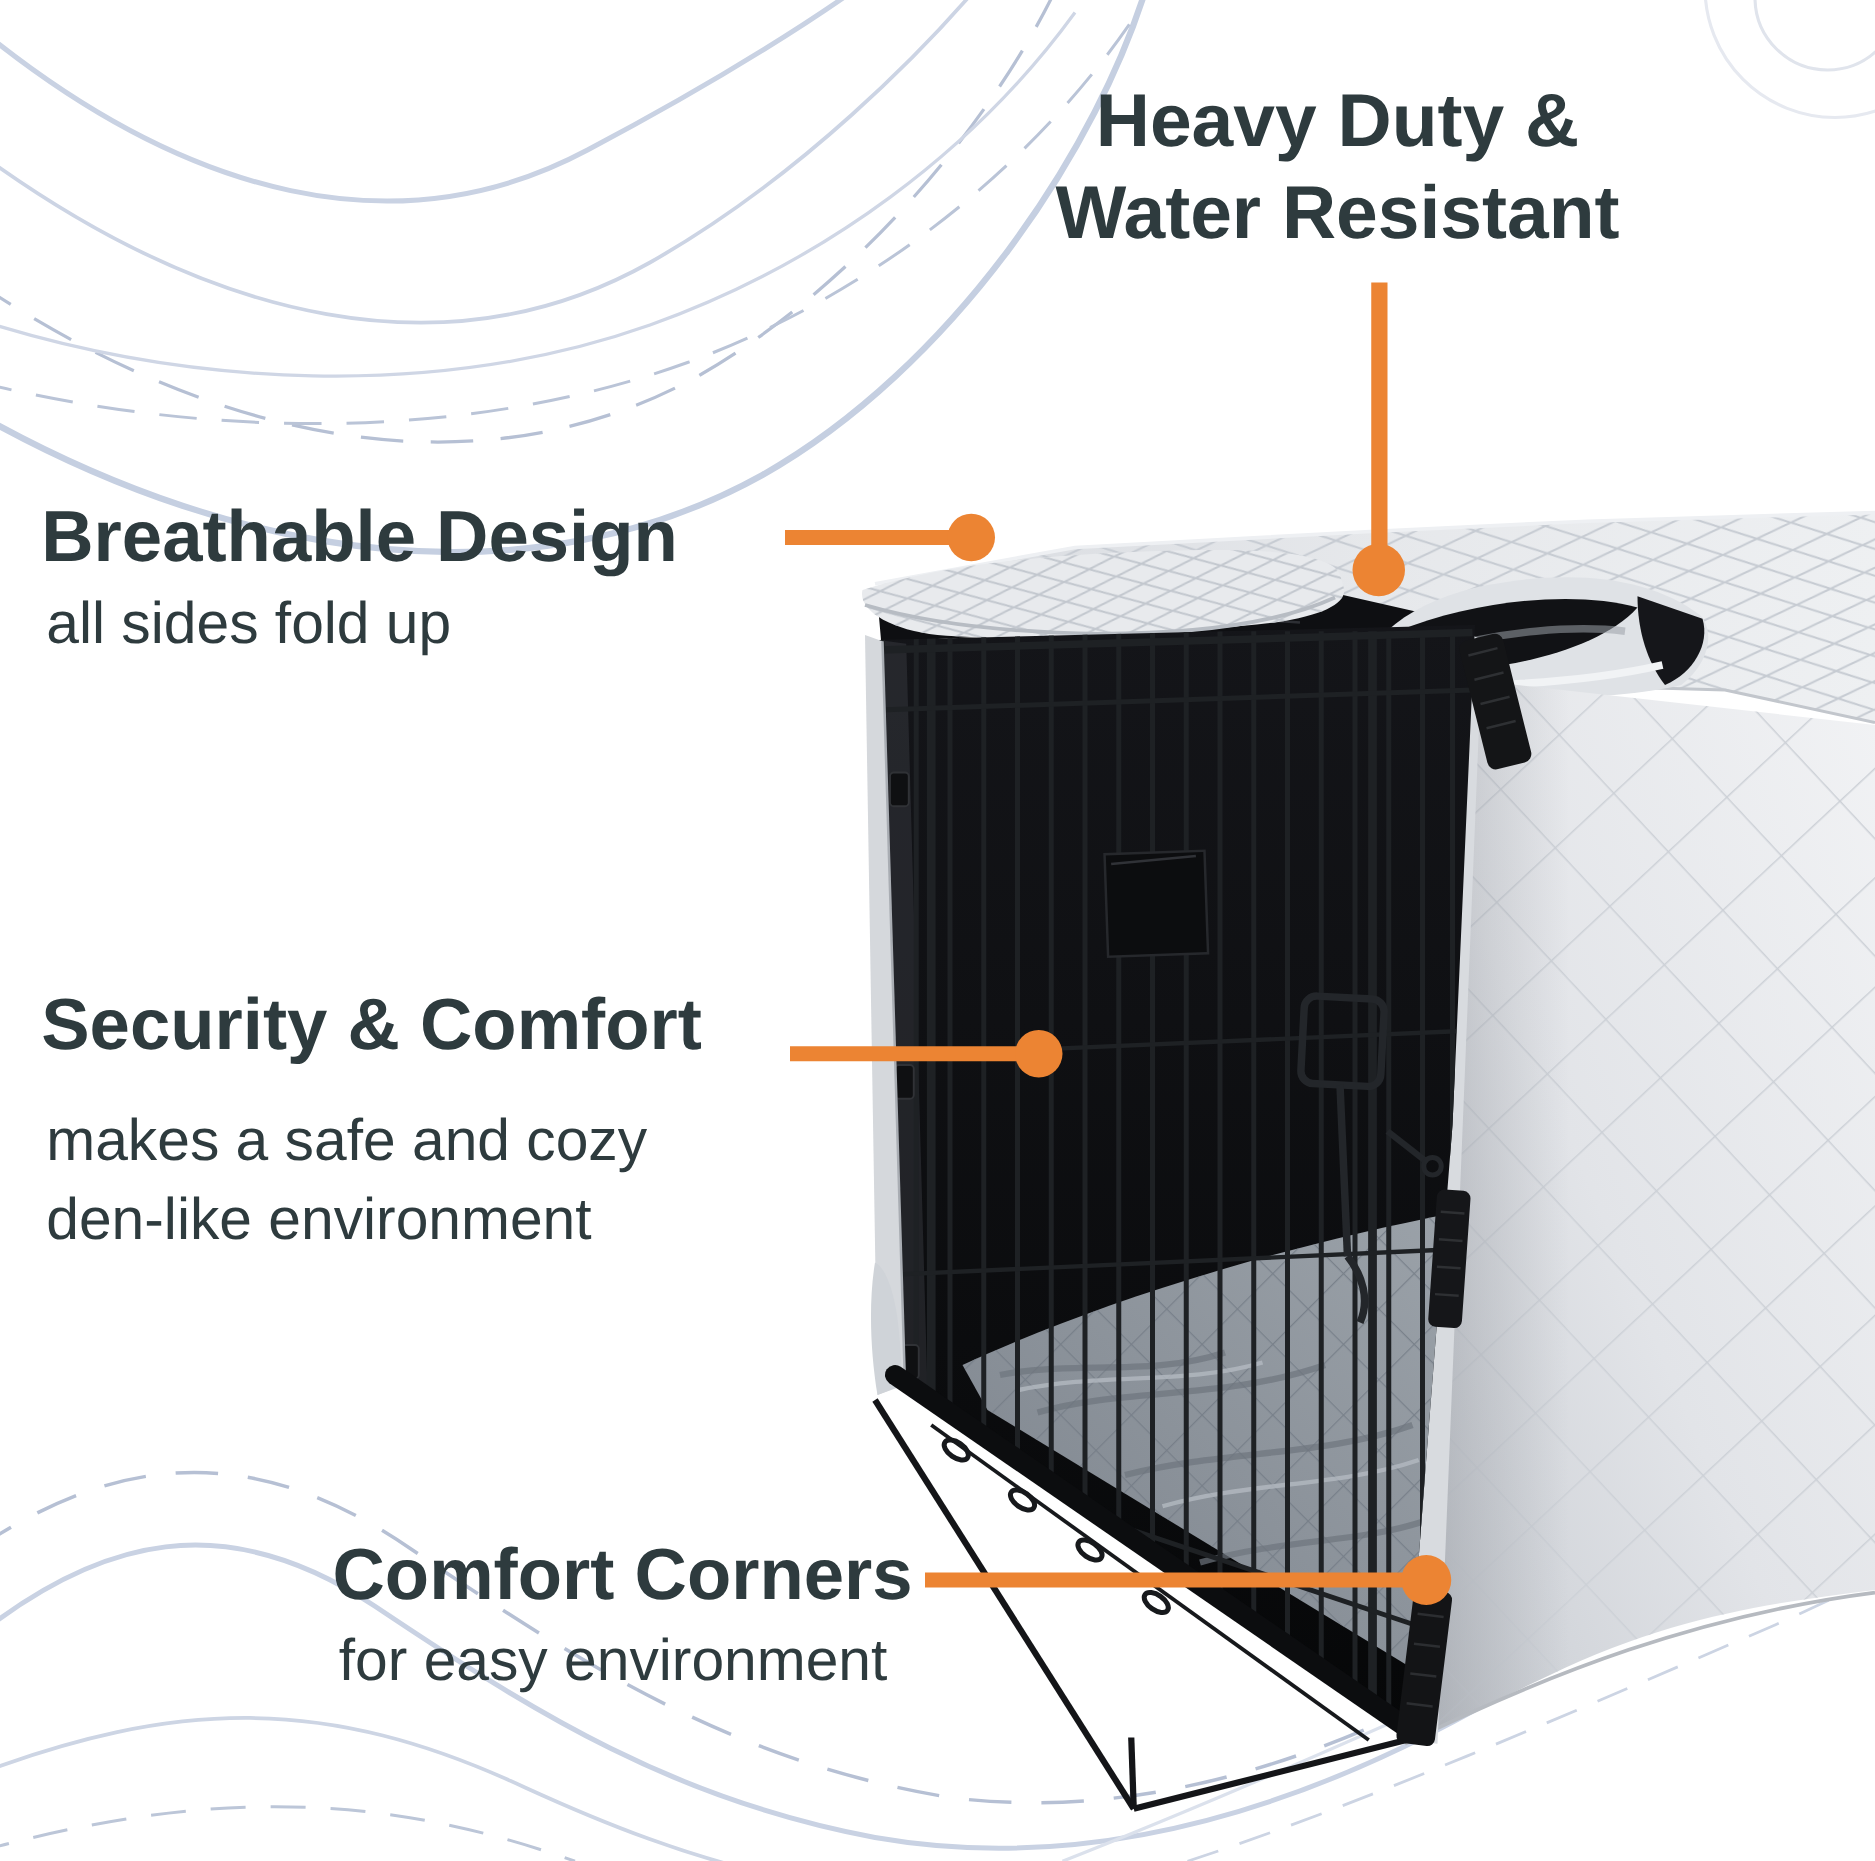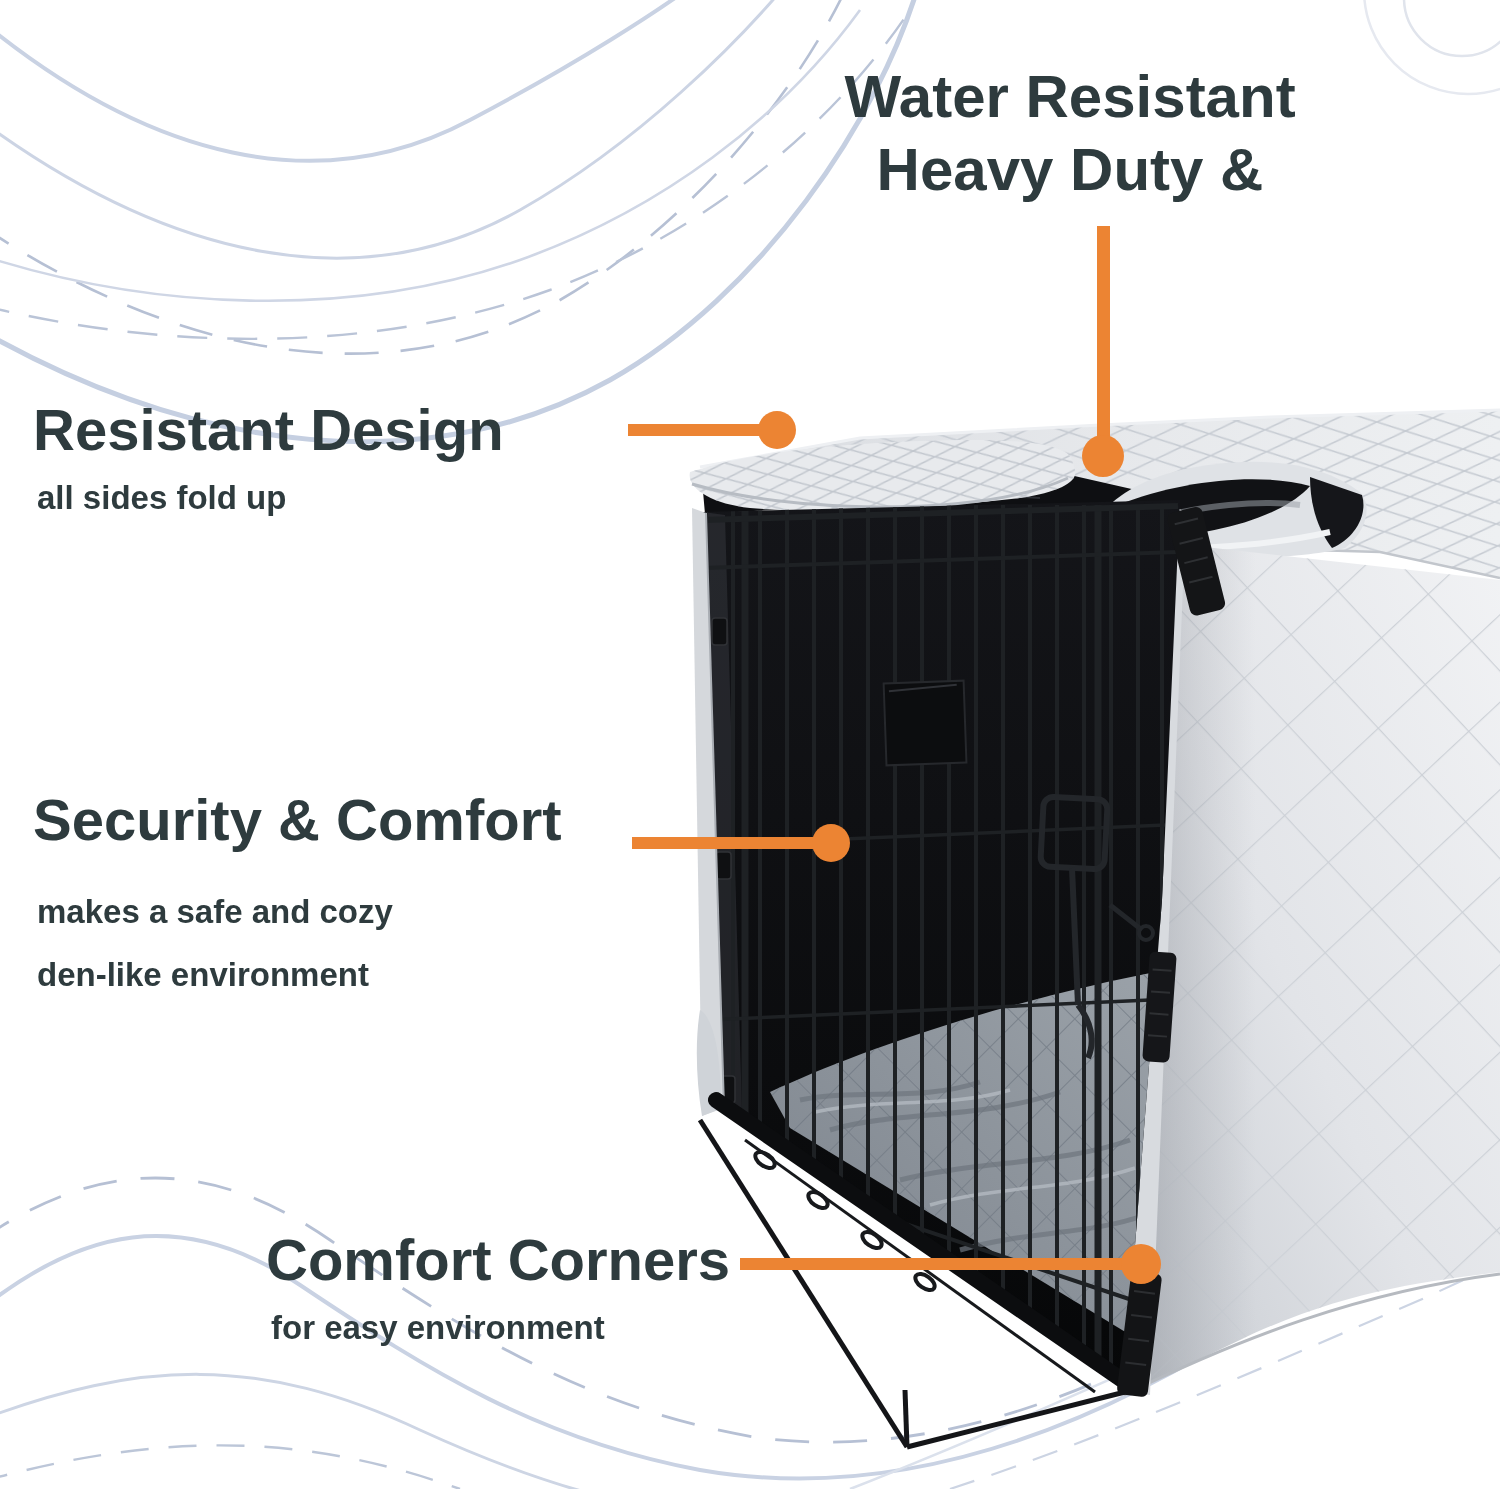--- a/index.html
+++ b/index.html
@@ -10,21 +10,21 @@
   .scene{position:absolute;left:0;top:0;}
   .main-title{
     position:absolute;left:770px;top:60px;width:600px;text-align:center;
     font-size:60px;line-height:73px;font-weight:700;color:var(--heading-text,#2e3b3e);
   }
   .callout-title{
     position:absolute;font-size:58px;font-weight:700;white-space:nowrap;
     color:var(--heading-text,#2e3b3e);
   }
   .callout-sub{
-    position:absolute;font-size:33px;font-weight:700;white-space:nowrap;line-height:63px;
+    position:absolute;font-size:47px;font-weight:400;white-space:nowrap;line-height:63px;
     color:var(--heading-text,#2e3b3e);
   }
   .callout-line{position:absolute;background:var(--accent,#ec8433);}
   .callout-dot{position:absolute;background:var(--accent,#ec8433);border-radius:50%;}
 </style>
 </head>
 <body>
 
 <div class="canvas">
 
@@ -190,27 +190,27 @@
         <path d="M1150,970 h19 M1150,992 h19 M1150,1014 h19 M1150,1036 h19" stroke="#2e3033" stroke-width="2"></path>
       </g>
       <g transform="rotate(7 1139 1333)">
         <rect x="1124" y="1272" width="31" height="124" rx="6" fill="#131416"></rect>
         <path d="M1129,1292 h21 M1129,1316 h21 M1129,1340 h21 M1129,1364 h21" stroke="#2c2e31" stroke-width="2"></path>
       </g>
     </g>
   </svg>
 
   <div class="main-title">
+    <div>Heavy Duty &amp;</div>
     <div>Water Resistant</div>
-    <div>Heavy Duty &amp;</div>
   </div>
   <div class="callout-line" style="left:1097px;top:226px;width:13px;height:211px;"></div>
   <div class="callout-dot" style="left:1082px;top:435px;width:42px;height:42px;"></div>
 
-  <div class="callout-title" style="left:33px;top:396px;">Resistant Design</div>
+  <div class="callout-title" style="left:33px;top:396px;">Breathable Design</div>
   <div class="callout-sub" style="left:37px;top:466px;">all sides fold up</div>
   <div class="callout-line" style="left:628px;top:424px;width:132px;height:12px;"></div>
   <div class="callout-dot" style="left:758px;top:411px;width:38px;height:38px;"></div>
 
   <div class="callout-title" style="left:33px;top:786px;">Security &amp; Comfort</div>
   <div class="callout-sub" style="left:37px;top:880px;text-align:right;">makes a safe and cozy</div>
   <div class="callout-sub" style="left:37px;top:943px;">den-like environment</div>
   <div class="callout-line" style="left:632px;top:837px;width:182px;height:12px;"></div>
   <div class="callout-dot" style="left:812px;top:824px;width:38px;height:38px;"></div>
 

